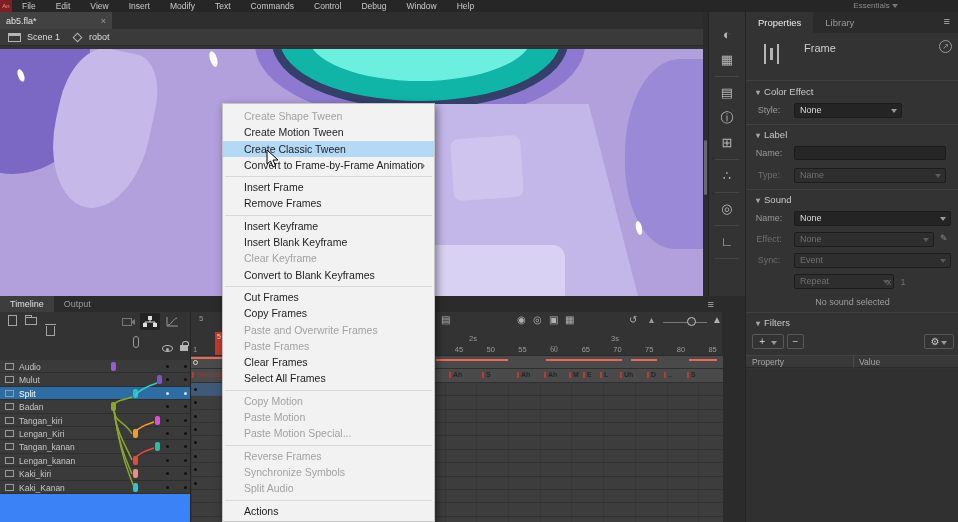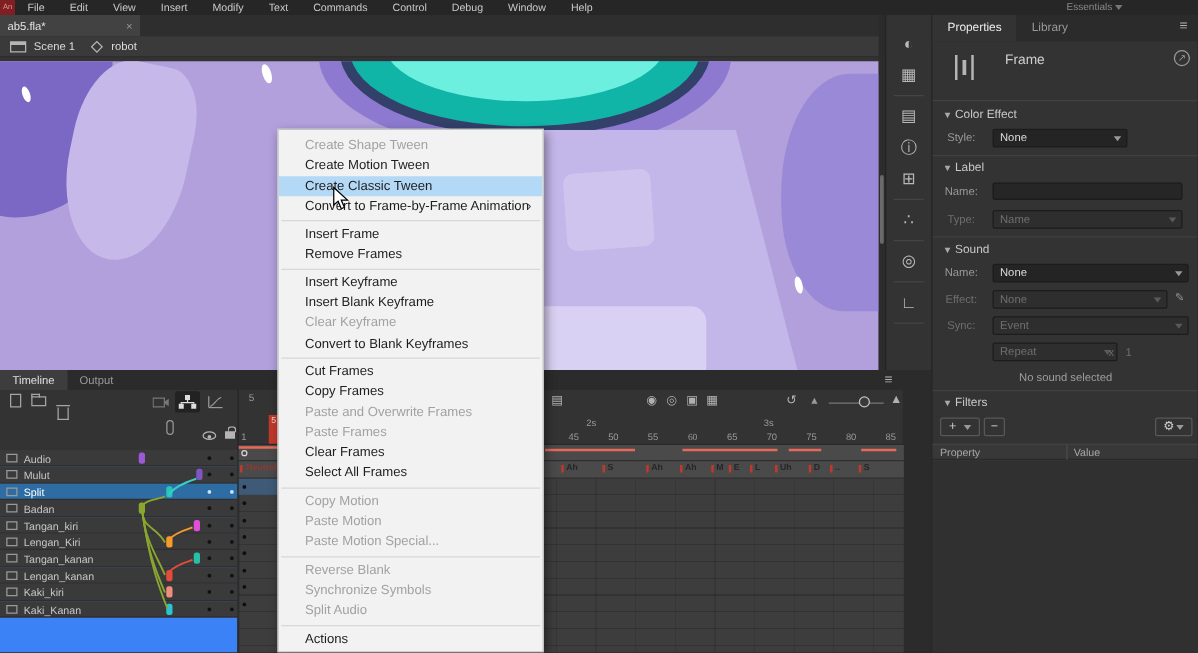--- a/index.html
+++ b/index.html
@@ -509,21 +509,21 @@
     <div class="cm-item"><span>Copy Frames</span></div>
     <div class="cm-item dis"><span>Paste and Overwrite Frames</span></div>
     <div class="cm-item dis"><span>Paste Frames</span></div>
     <div class="cm-item"><span>Clear Frames</span></div>
     <div class="cm-item"><span>Select All Frames</span></div>
     <div class="cm-sep"></div>
     <div class="cm-item dis"><span>Copy Motion</span></div>
     <div class="cm-item dis"><span>Paste Motion</span></div>
     <div class="cm-item dis"><span>Paste Motion Special...</span></div>
     <div class="cm-sep"></div>
-    <div class="cm-item dis"><span>Reverse Blank</span></div>
+    <div class="cm-item dis"><span>Reverse Frames</span></div>
     <div class="cm-item dis"><span>Synchronize Symbols</span></div>
     <div class="cm-item dis"><span>Split Audio</span></div>
     <div class="cm-sep"></div>
     <div class="cm-item"><span>Actions</span></div>
   </div>
 
 <svg id="cursor" class="abs" viewBox="0 0 14 20">
   <path d="M1 1 L1 15 L4.5 12 L7 18 L9.5 16.8 L7 11 L12 11 Z" fill="#fff" stroke="#000" stroke-width="1"></path>
 </svg>
 

